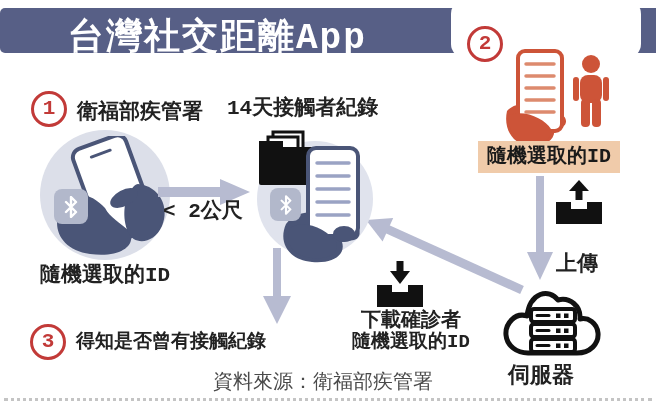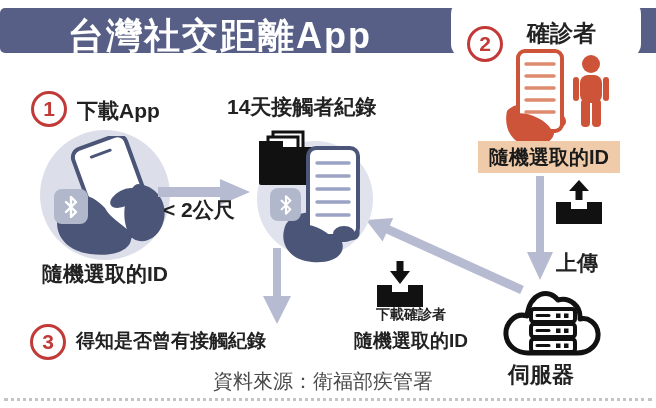--- a/index.html
+++ b/index.html
@@ -1,18 +1,18 @@
 <!DOCTYPE html>
 <html><head>
 <meta charset="utf-8">
 <style>
   html,body{margin:0;padding:0;background:#fff;}
   .stage{
     position:relative;width:656px;height:408px;background:#fff;overflow:hidden;
-    font-family:Liberation Sans, sans-serif;color:#222;
+    font-family:Liberation Mono, monospace;color:#222;
   }
   .abs{position:absolute;}
   
   .titlebar{left:0;top:8px;width:656px;height:45px;background:#575f86;border-radius:5px 0 0 5px;}
   .title{left:68px;top:12px;font-size:36px;font-weight:700;color:#fff;letter-spacing:2px;}
   .notch{left:451px;top:0;width:190px;height:58px;background:#fff;border-radius:14px;}
   
   .numcircle{
     width:30px;height:30px;border:3px solid #c23a38;border-radius:50%;background:#fff;
     color:#c23a38;font-size:21px;font-weight:700;text-align:center;line-height:30px;
@@ -33,21 +33,20 @@
 
 <div class="stage">
 
   <div class="abs titlebar"></div>
   <div class="abs title">台灣社交距離App</div>
   <div class="abs notch"></div>
 
   <div class="abs numcircle" style="left:467px;top:26px;">
     <span>2</span>
   </div>
-  <div class="abs lbl" style="left:527px;top:18px;font-size:23px;">確診者</div>
 
   <svg class="abs" style="left:505px;top:49px;" width="64" height="99" viewBox="0 0 64 99">
     <path d="M2,62 C-2,80 8,97 27,97 C41,97 51,90 49,80 L57,78 C63,76 62,67 56,66 L47,65 C39,54 12,50 2,62 Z" fill="#cd5438"></path>
     <rect x="13" y="2" width="44" height="80" rx="7" fill="#fff" stroke="#cd5438" stroke-width="4"></rect>
     <g stroke="#dd8a6e" stroke-width="3.5" stroke-linecap="round">
       <line x1="21" y1="15" x2="49" y2="15"></line>
         <line x1="21" y1="27" x2="49" y2="27"></line>
       <line x1="21" y1="39" x2="49" y2="39"></line>
         <line x1="21" y1="51" x2="49" y2="51"></line>
       <line x1="21" y1="63" x2="49" y2="63"></line>
@@ -106,27 +105,27 @@
   <svg class="abs" style="left:362px;top:214px;" width="172" height="84" viewBox="0 0 172 84">
     <line x1="25" y1="15" x2="160" y2="76" stroke="#b7bbd1" stroke-width="9"></line>
     <polygon points="4,6 31.2,4 20.6,27.6" fill="#b7bbd1"></polygon>
   </svg>
 
   <svg class="abs" style="left:377px;top:261px;" width="46" height="46" viewBox="0 0 46 46">
     <rect x="19.5" y="0" width="7" height="12" fill="#111"></rect>
     <polygon points="13,10 33,10 23,23" fill="#111"></polygon>
     <path d="M0,24 H15 V31 H31 V24 H46 V46 H0 Z" fill="#111"></path>
   </svg>
-  <div class="abs lbl" style="left:351px;top:306px;width:120px;text-align:center;font-size:14px;">下載確診者</div>
+  <div class="abs lbl" style="left:351px;top:306px;width:120px;text-align:center;font-size:20px;">下載確診者</div>
   <div class="abs lbl" style="left:348px;top:328px;width:126px;text-align:center;font-size:19px;">隨機選取的ID</div>
 
   <div class="abs numcircle" style="left:31px;top:91px;">
     <span>1</span>
   </div>
-  <div class="abs lbl" style="left:77px;top:97px;font-size:21px;">下載App</div>
+  <div class="abs lbl" style="left:77px;top:97px;font-size:21px;">衛福部疾管署</div>
 
   <div class="abs bigcircle leftcircle"></div>
   <svg class="abs" style="left:50px;top:136px;" width="126" height="122" viewBox="0 0 126 122">
     <g transform="rotate(-20 63 60)">
       <rect x="38" y="4" width="56" height="100" rx="9" fill="#fff" stroke="#4a5577" stroke-width="4"></rect>
       <line x1="56" y1="16" x2="76" y2="16" stroke="#4a5577" stroke-width="3" stroke-linecap="round"></line>
     </g>
     <g fill="#4a5577">
       <path d="M12,70 C0,90 10,114 40,118 C70,122 86,110 80,96 C70,86 60,82 55,72 C40,56 24,54 12,70 Z"></path>
       <path d="M88,48 C110,50 120,72 112,90 C104,108 84,110 78,96 C72,82 74,64 80,56 C82,52 85,48 88,48 Z"></path>

